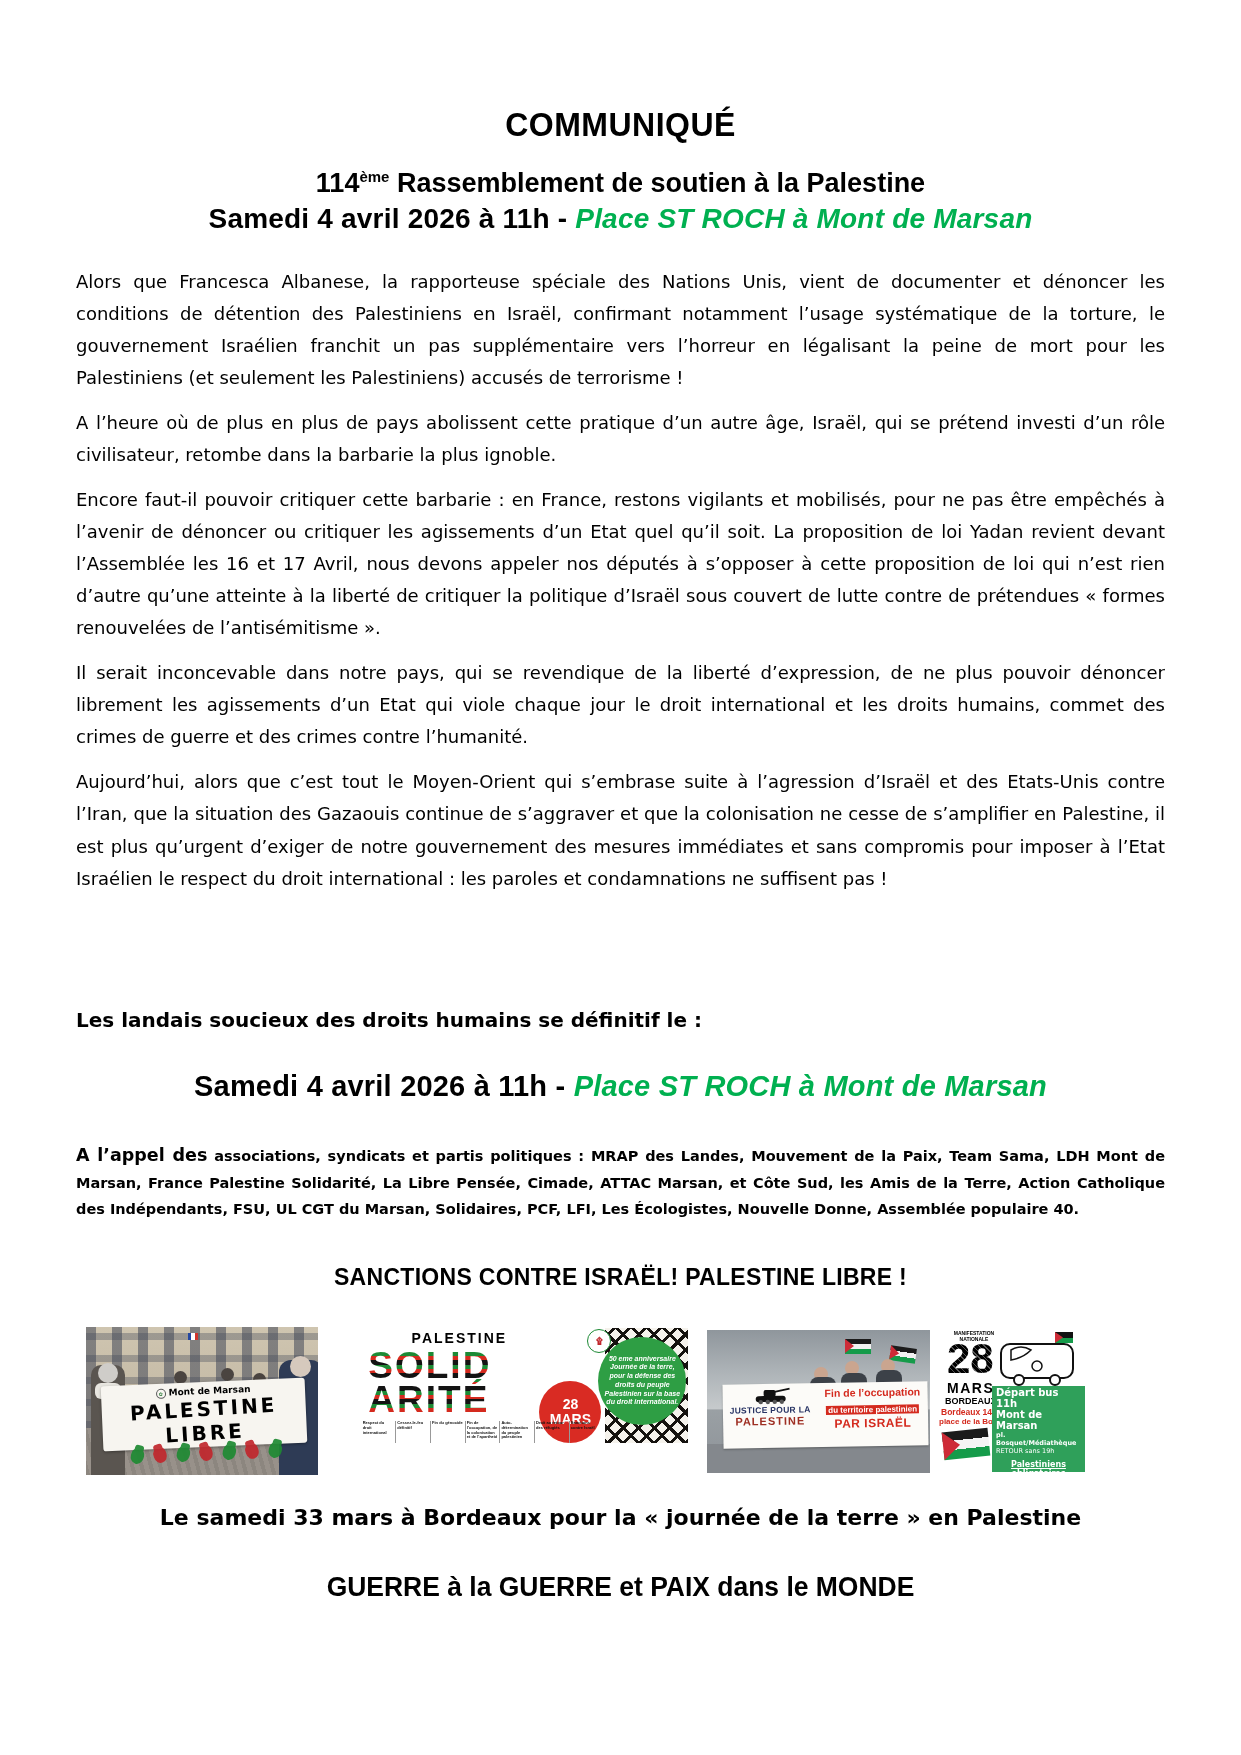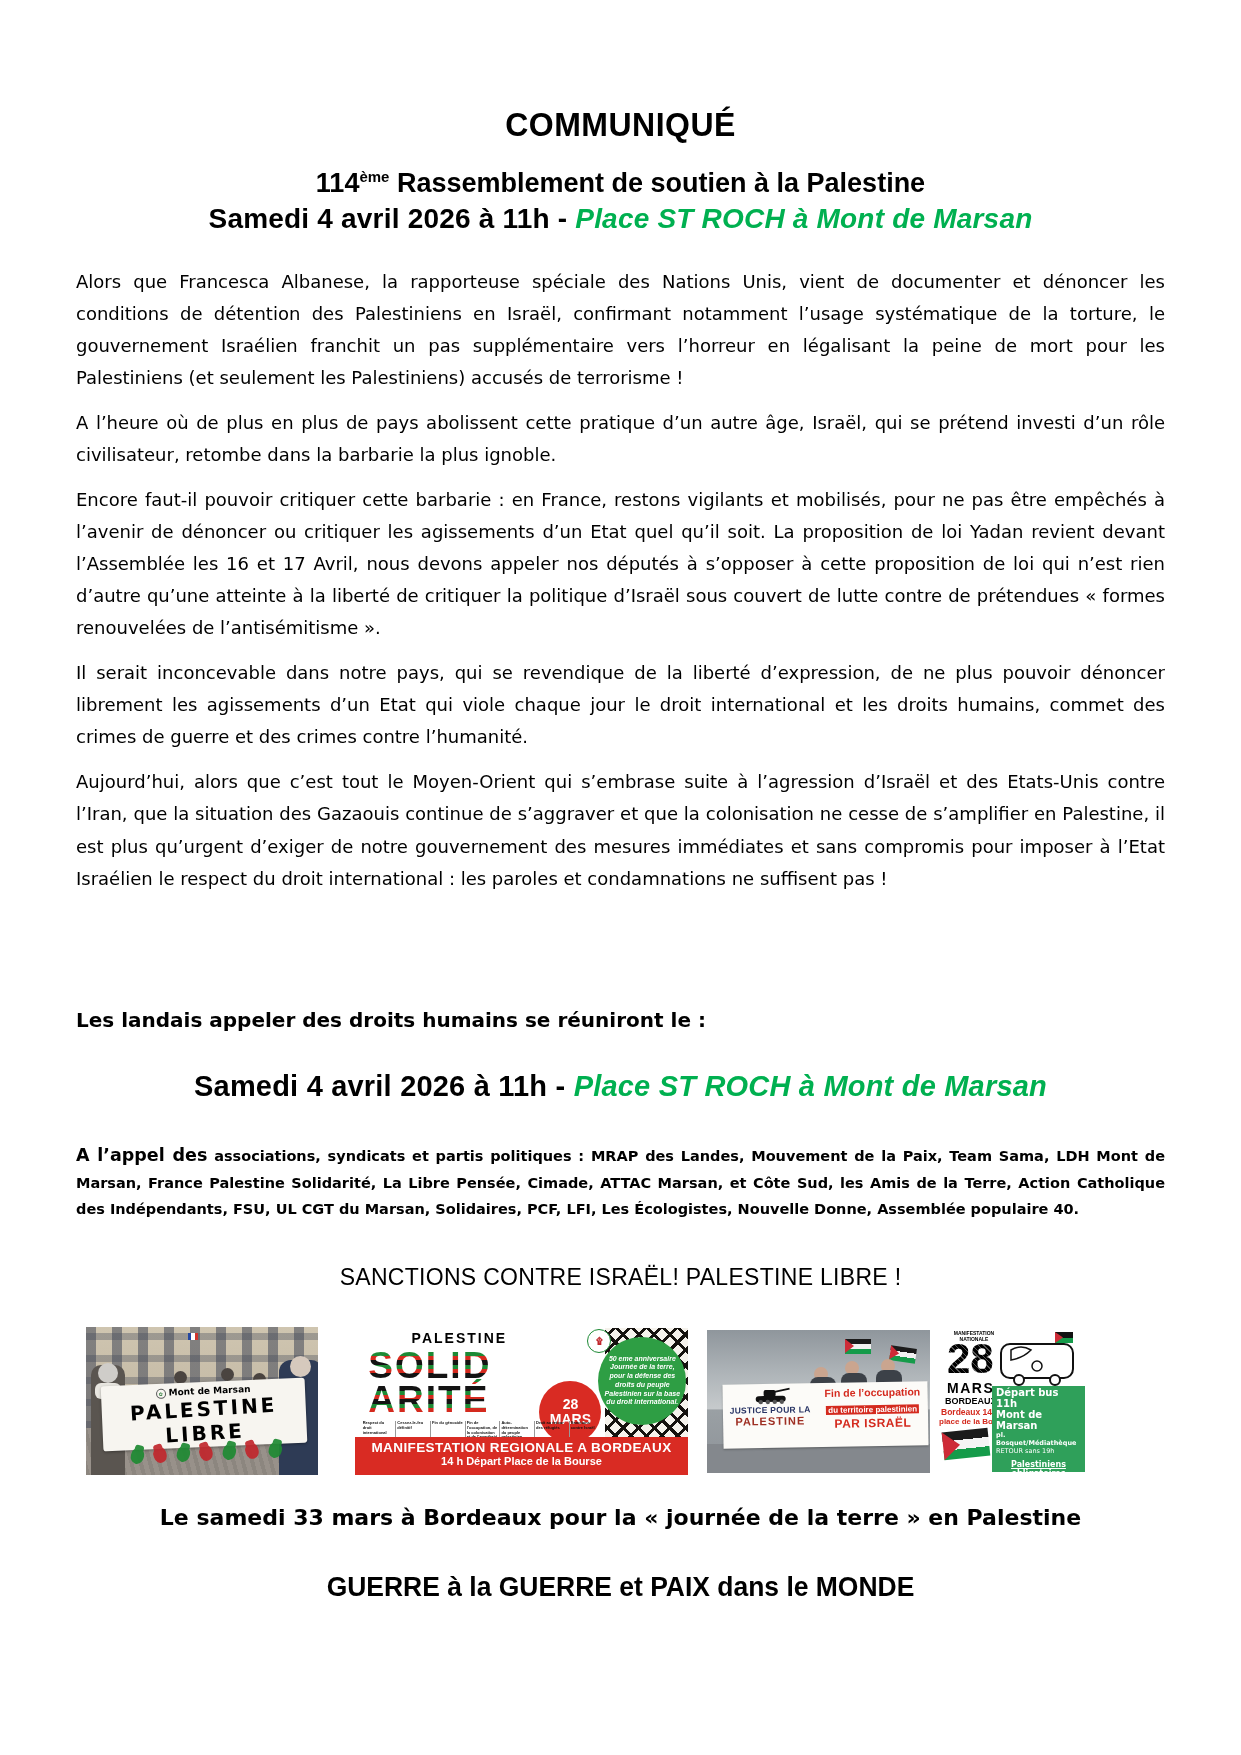--- a/index.html
+++ b/index.html
@@ -22,21 +22,21 @@
   .paras{top:266px;left:76px;width:1089px;height:738px;overflow:hidden;
          font-family:"DejaVu Sans", sans-serif;font-size:18px;line-height:1.78;text-align:justify;}
   .paras p{margin:0 0 13px 0;}
 
   .gather{top:1008px;left:76px;font-family:"DejaVu Sans", sans-serif;font-size:20px;font-weight:bold;}
 
   .appeal{top:1140px;left:76px;width:1089px;font-family:"DejaVu Sans", sans-serif;
           font-size:14.5px;font-weight:bold;line-height:1.78;text-align:justify;}
   .appeal .lead{font-size:17.5px;}
 
-  .slogan{top:1264px;font-size:23px;font-weight:normal;letter-spacing:.3px;}
+  .slogan{top:1264px;font-size:23px;font-weight:bold;letter-spacing:.3px;}
 
   .bottom1{top:1505px;font-family:"DejaVu Sans", sans-serif;font-size:22px;font-weight:bold;}
   .bottom2{top:1572px;font-size:27px;font-weight:bold;transform:scaleX(.98);}
 
   
   figure{margin:0;position:absolute;overflow:hidden;}
   #fig1{left:86px;top:1327px;width:232px;height:148px;background:#a9b3bd;}
   #fig2{left:355px;top:1328px;width:333px;height:147px;background:#fff;}
   #fig3{left:707px;top:1330px;width:223px;height:143px;}
   #fig4{left:937px;top:1328px;width:150px;height:147px;background:#fff;}
@@ -150,21 +150,21 @@
 <div class="abs center dateline date1"><span class="red-txt">Samedi 4 avril 2026 à 11h - </span><span class="green-txt">Place ST ROCH à Mont de Marsan</span></div>
 
 <div class="abs paras">
   <p>Alors que Francesca Albanese, la rapporteuse spéciale des Nations Unis, vient de documenter et dénoncer les conditions de détention des Palestiniens en Israël, confirmant notamment l’usage systématique de la torture, le gouvernement Israélien franchit un pas supplémentaire vers l’horreur en légalisant la peine de mort pour les Palestiniens (et seulement les Palestiniens) accusés de terrorisme !</p>
   <p>A l’heure où de plus en plus de pays abolissent cette pratique d’un autre âge, Israël, qui se prétend investi d’un rôle civilisateur, retombe dans la barbarie la plus ignoble.</p>
   <p>Encore faut-il pouvoir critiquer cette barbarie : en France, restons vigilants et mobilisés, pour ne pas être empêchés à l’avenir de dénoncer ou critiquer les agissements d’un Etat quel qu’il soit. La proposition de loi Yadan revient devant l’Assemblée les 16 et 17 Avril, nous devons appeler nos députés à s’opposer à cette proposition de loi qui n’est rien d’autre qu’une atteinte à la liberté de critiquer la politique d’Israël sous couvert de lutte contre de prétendues « formes renouvelées de l’antisémitisme ».</p>
   <p>Il serait inconcevable dans notre pays, qui se revendique de la liberté d’expression, de ne plus pouvoir dénoncer librement les agissements d’un Etat qui viole chaque jour le droit international et les droits humains, commet des crimes de guerre et des crimes contre l’humanité.</p>
   <p>Aujourd’hui, alors que c’est tout le Moyen-Orient qui s’embrase suite à l’agression d’Israël et des Etats-Unis contre l’Iran, que la situation des Gazaouis continue de s’aggraver et que la colonisation ne cesse de s’amplifier en Palestine, il est plus qu’urgent d’exiger de notre gouvernement des mesures immédiates et sans compromis pour imposer à l’Etat Israélien le respect du droit international : les paroles et condamnations ne suffisent pas !</p>
 </div>
 
-<div class="abs gather">Les landais appeler des droits humains se réuniront le :</div>
+<div class="abs gather">Les landais soucieux des droits humains se définitif le :</div>
 
 <div class="abs center dateline date2"><span class="red-txt">Samedi 4 avril 2026 à 11h - </span><span class="green-txt">Place ST ROCH à Mont de Marsan</span></div>
 
 <div class="abs appeal"><span class="lead">A l’appel des</span><span> associations, syndicats et partis politiques : MRAP des Landes, Mouvement de la Paix, Team Sama, LDH Mont de Marsan, France Palestine Solidarité, La Libre Pensée, Cimade, ATTAC Marsan, et Côte Sud, les Amis de la Terre, Action Catholique des Indépendants, FSU, UL CGT du Marsan, Solidaires, PCF, LFI, Les Écologistes, Nouvelle Donne, Assemblée populaire 40.</span></div>
 
 <div class="abs center slogan">SANCTIONS CONTRE ISRAËL! PALESTINE LIBRE !</div>
 
 <figure id="fig1">
   <div class="f1-building"></div>
   <div class="f1-flag"></div>
@@ -194,24 +194,20 @@
     </div>
   <div class="f2-greenc">50 eme anniversaire Journée de la terre, pour la défense des droits du peuple Palestinien sur la base du droit international.</div>
   <div class="f2-strip">
     <span>Respect du droit international</span>
     <span>Cessez-le-feu définitif</span>
     <span>Fin du génocide</span>
     <span>Fin de l’occupation, de la colonisation et de l’apartheid</span>
     <span>Auto-détermination du peuple palestinien</span>
     <span>Droit au retour des réfugiés</span>
     <span>Sanctions contre Israël</span>
-  </div>
-  <div class="f2-band">
-    <div class="b1">MANIFESTATION REGIONALE A BORDEAUX</div>
-    <div class="b2">14 h Départ Place de la Bourse</div>
   </div>
 </figure>
 
 <figure id="fig3">
   <div class="f3-flag" style="left:62%;top:6%;"></div>
   <div class="f3-flag" style="left:82%;top:12%;transform:rotate(8deg);"></div>
   <div class="f3-head" style="left:48%;top:26%;"></div>
   <div class="f3-head" style="left:62%;top:22%;"></div>
   <div class="f3-head" style="left:78%;top:20%;"></div>
   <div class="f3-bodyshape" style="left:46%;top:33%;"></div>

